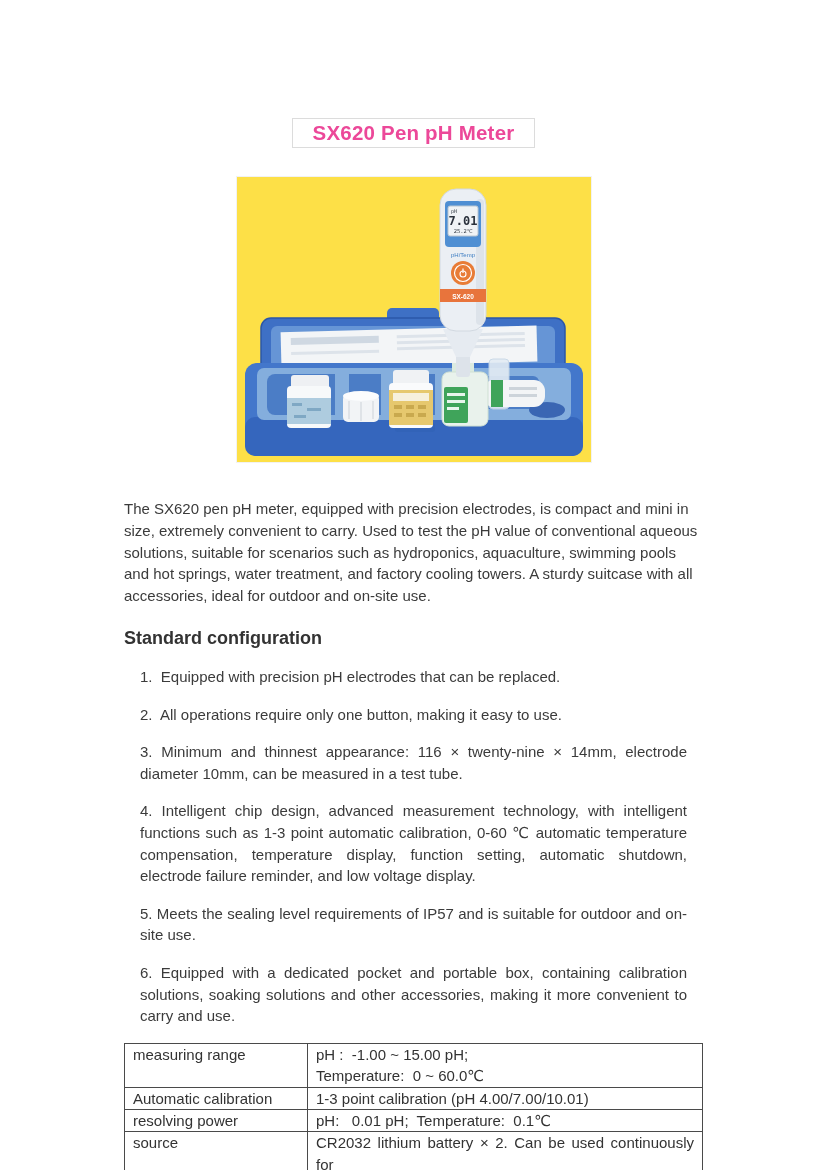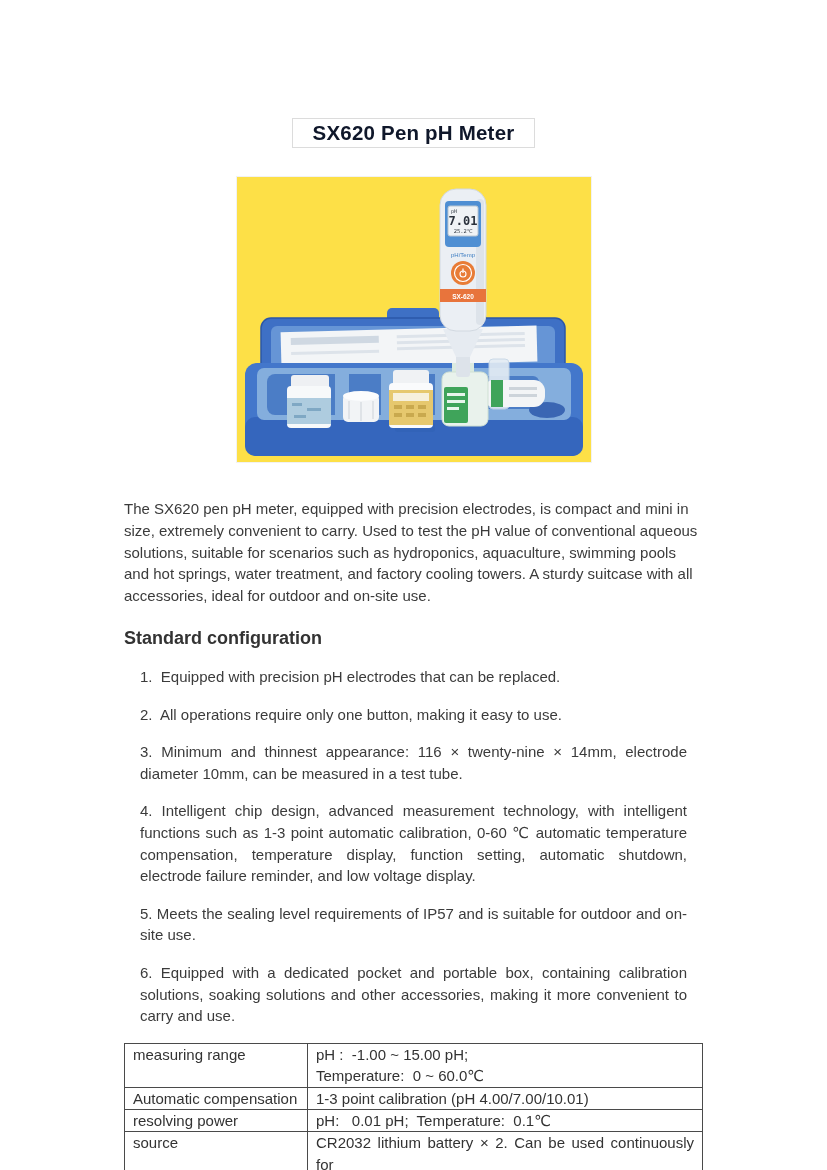--- a/index.html
+++ b/index.html
@@ -12,21 +12,21 @@
     padding:104px 124px 0 124px;
     font-family:"Liberation Sans","DejaVu Sans",sans-serif;
     font-size:15px;line-height:21.6px;color:#3b3b3b;
     overflow:hidden;
   }
   .title-wrap{text-align:center;margin:0;}
   .title-box{
     display:inline-block;
     border:1px solid #dcdcdc;
     padding:1px 20px;
-    font-size:20.5px;line-height:26px;font-weight:bold;color:#0f172a;
+    font-size:20.5px;line-height:26px;font-weight:bold;color:#ec4899;
     letter-spacing:0.2px;
   }
   figure.photo{
     width:356px;height:287px;
     margin:15px auto 0 auto;
     padding:0;border:1px solid #f2f2f2;box-sizing:border-box;
     background:#fde047;
   }
   p.desc{margin:35px 0 0 0;}
   .sec-heading{font-weight:bold;font-size:18px;margin:22px 0 0 0;line-height:21.6px;color:#333;}
@@ -181,21 +181,21 @@
     <table class="ovw">
       <tbody>
         <tr>
           <td class="label">measuring range</td>
           <td class="value">
             <div class="line">pH :  -1.00 ~ 15.00 pH;</div>
             <div class="line">Temperature:  0 ~ 60.0℃</div>
           </td>
         </tr>
         <tr>
-          <td class="label">Automatic compensation</td>
+          <td class="label">Automatic calibration</td>
           <td class="value">
             <div class="line">1-3 point calibration (pH 4.00/7.00/10.01)</div>
           </td>
         </tr>
         <tr>
           <td class="label">resolving power</td>
           <td class="value">
             <div class="line">pH:   0.01 pH;  Temperature:  0.1℃</div>
           </td>
         </tr>

